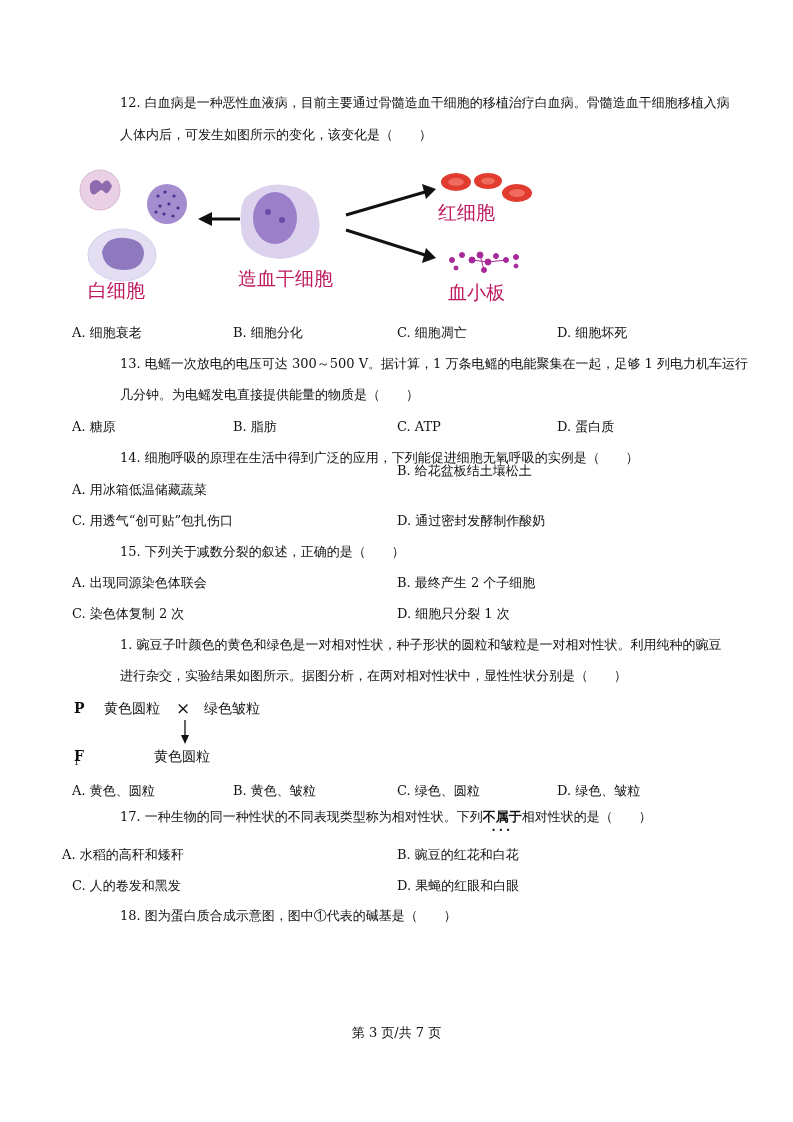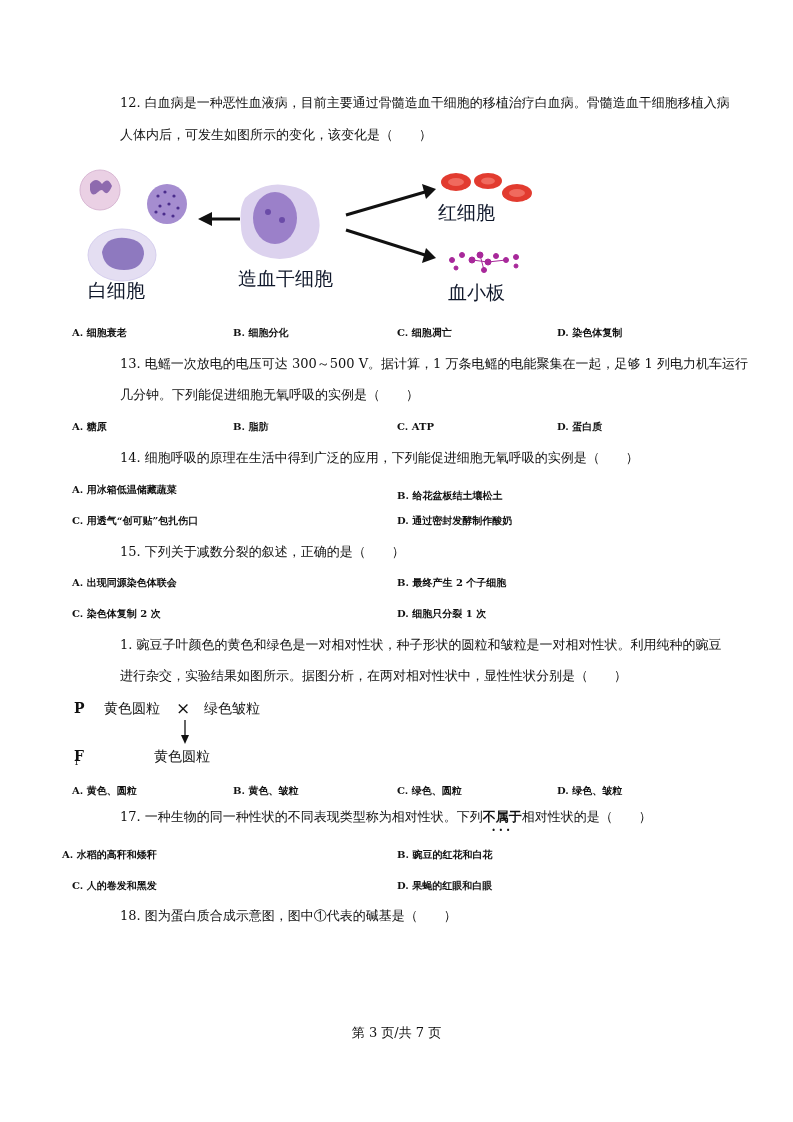--- a/index.html
+++ b/index.html
@@ -6,25 +6,25 @@
     body {
       width: 793px; height: 1122px; position: relative; overflow: hidden;
       font-family: "DejaVu Serif", "Liberation Serif", serif;
       color: #111111;
     }
     .line {
       position: absolute; left: 72px; font-size: 13px; line-height: 18px;
       white-space: nowrap;
       margin-left: 48px;
     }
-    .opt { position: absolute; font-size: 10px; line-height: 18px; white-space: nowrap; font-weight: bold; }
+    .opt { position: absolute; font-size: 13px; line-height: 18px; white-space: nowrap; }
     .figure { position: absolute; left: 70px; top: 160px; width: 470px; height: 152px; }
     .fig-label {
       position: absolute; font-family: "DejaVu Sans", "Liberation Sans", sans-serif;
-      font-size: 19px; color: #0f172a; white-space: nowrap;
+      font-size: 19px; color: #be185d; white-space: nowrap;
     }
     .cross { position: absolute; left: 72px; top: 698px; width: 240px; height: 76px;
       font-family: "DejaVu Serif", serif; }
     .cross span { position: absolute; font-size: 14px; white-space: nowrap; }
     .footer { position: absolute; left: 0; width: 793px; top: 1024px; text-align: center;
       font-size: 13px; }
     .emph { position: relative; display: inline-block; font-weight: bold; }
     .emph::after {
       content: "\00b7 \00b7 \00b7"; position: absolute; left: 0; right: 0; top: 13px;
       text-align: center; font-size: 12px; letter-spacing: 3px;
@@ -97,32 +97,32 @@
   </svg>
   <span class="fig-label" style="left:18px; top:118px">白细胞</span>
   <span class="fig-label" style="left:168px; top:106px">造血干细胞</span>
   <span class="fig-label" style="left:368px; top:40px">红细胞</span>
   <span class="fig-label" style="left:378px; top:120px">血小板</span>
 </div>
 
 <div class="opt" style="left:72px; top:324px">A. 细胞衰老</div>
 <div class="opt" style="left:233px; top:324px">B. 细胞分化</div>
 <div class="opt" style="left:397px; top:324px">C. 细胞凋亡</div>
-<div class="opt" style="left:557px; top:324px">D. 染色体复制</div>
+<div class="opt" style="left:557px; top:324px">D. 细胞坏死</div>
 
 <div class="line" style="top:355px">13. 电鳐一次放电的电压可达 300～500 V。据计算，1 万条电鳐的电能聚集在一起，足够 1 列电力机车运行</div>
-<div class="line" style="top:386px">几分钟。下列能促进细胞无氧呼吸的实例是（　　）</div>
+<div class="line" style="top:386px">几分钟。为电鳐发电直接提供能量的物质是（　　）</div>
 <div class="opt" style="left:72px; top:418px">A. 糖原</div>
 <div class="opt" style="left:233px; top:418px">B. 脂肪</div>
 <div class="opt" style="left:397px; top:418px">C. ATP</div>
 <div class="opt" style="left:557px; top:418px">D. 蛋白质</div>
 
 <div class="line" style="top:449px">14. 细胞呼吸的原理在生活中得到广泛的应用，下列能促进细胞无氧呼吸的实例是（　　）</div>
 <div class="opt" style="left:72px; top:481px">A. 用冰箱低温储藏蔬菜</div>
-<div class="opt" style="left:397px; top:487px">B. 给花盆板结土壤松土</div>
+<div class="opt" style="left:397px; top:462px">B. 给花盆板结土壤松土</div>
 <div class="opt" style="left:72px; top:512px">C. 用透气“创可贴”包扎伤口</div>
 <div class="opt" style="left:397px; top:512px">D. 通过密封发酵制作酸奶</div>
 
 <div class="line" style="top:543px">15. 下列关于减数分裂的叙述，正确的是（　　）</div>
 <div class="opt" style="left:72px; top:574px">A. 出现同源染色体联会</div>
 <div class="opt" style="left:397px; top:574px">B. 最终产生 2 个子细胞</div>
 <div class="opt" style="left:72px; top:605px">C. 染色体复制 2 次</div>
 <div class="opt" style="left:397px; top:605px">D. 细胞只分裂 1 次</div>
 
 <div class="line" style="top:636px">1. 豌豆子叶颜色的黄色和绿色是一对相对性状，种子形状的圆粒和皱粒是一对相对性状。利用纯种的豌豆</div>

